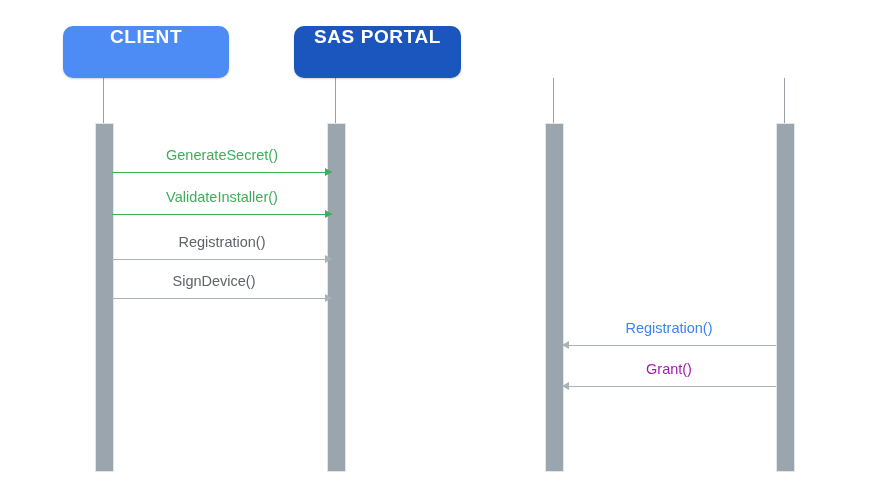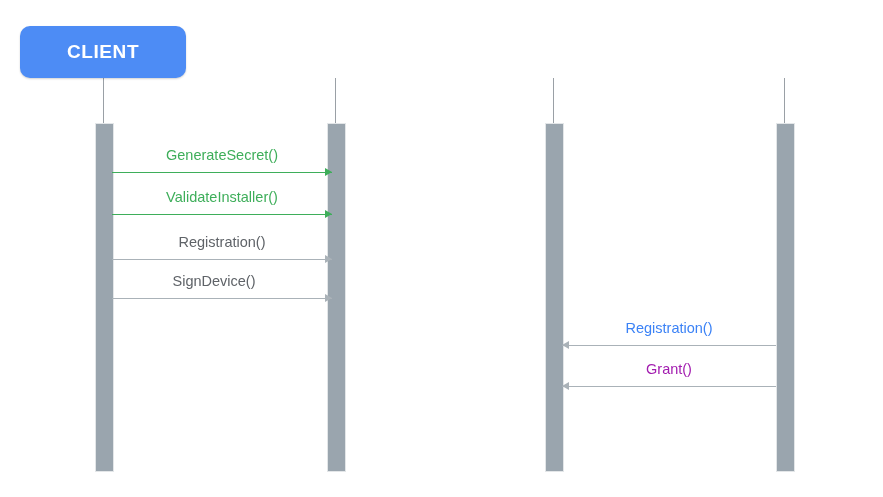--- a/index.html
+++ b/index.html
@@ -13,29 +13,29 @@
   #diagram-root {
     position: relative;
     width: 883px;
     height: 497px;
     background: #ffffff;
     overflow: hidden;
   }
   .participant-box {
     position: absolute;
     display: flex;
-    align-items: center;
     justify-content: center;
     border-radius: 10px;
     color: #ffffff;
     font-weight: bold;
     font-size: 19px;
     letter-spacing: 0.6px;
     box-sizing: border-box;
     box-shadow: 0 1px 2px rgba(0,0,0,0.18);
+    margin-left: 43px;
   }
   .lifeline {
     position: absolute;
     width: 1px;
     background: #9aa0a6;
   }
   .activation {
     position: absolute;
     background: #9aa5ae;
     border: 1px solid #e3e6e8;
@@ -69,20 +69,23 @@
 <body>
 
 <div id="diagram-root" style="width: 883px; height: 497px; background: rgb(255, 255, 255);">
     <div class="lifeline" style="left: 103px; top: 78px; height: 45px; background: rgb(154, 160, 166);"></div>
     <div class="activation" style="left: 95px; top: 123px; width: 17px; height: 347px; background: rgb(154, 165, 174);"></div>
     <div class="participant-box" style="left: 20px; top: 26px; width: 166px; height: 52px; background: rgb(77, 140, 245);">
       <span>CLIENT</span>
     </div>
     <div class="lifeline" style="left: 335px; top: 78px; height: 45px; background: rgb(154, 160, 166);"></div>
     <div class="activation" style="left: 327px; top: 123px; width: 17px; height: 347px; background: rgb(154, 165, 174);"></div>
+    <div class="participant-box" style="left: 251px; top: 26px; width: 167px; height: 52px; background: rgb(26, 86, 189);">
+      <span>SAS PORTAL</span>
+    </div>
     <div class="lifeline" style="left: 553px; top: 78px; height: 45px; background: rgb(154, 160, 166);"></div>
     <div class="activation" style="left: 545px; top: 123px; width: 17px; height: 347px; background: rgb(154, 165, 174);"></div>
     <div class="lifeline" style="left: 784px; top: 78px; height: 45px; background: rgb(154, 160, 166);"></div>
     <div class="activation" style="left: 776px; top: 123px; width: 17px; height: 347px; background: rgb(154, 165, 174);"></div>
     <div class="msg-label" style="left: 112px; top: 147px; width: 220px; color: rgb(62, 174, 90);">GenerateSecret()</div>
     <div class="msg-line" style="left: 112px; top: 172px; width: 220px; background: rgb(62, 174, 90);"></div>
     <div class="arrowhead right" style="top: 168px; left: 325px; border-left: 7px solid rgb(62, 174, 90);"></div>
     <div class="msg-label" style="left: 112px; top: 189px; width: 220px; color: rgb(62, 174, 90);">ValidateInstaller()</div>
     <div class="msg-line" style="left: 112px; top: 214px; width: 220px; background: rgb(62, 174, 90);"></div>
     <div class="arrowhead right" style="top: 210px; left: 325px; border-left: 7px solid rgb(62, 174, 90);"></div>

